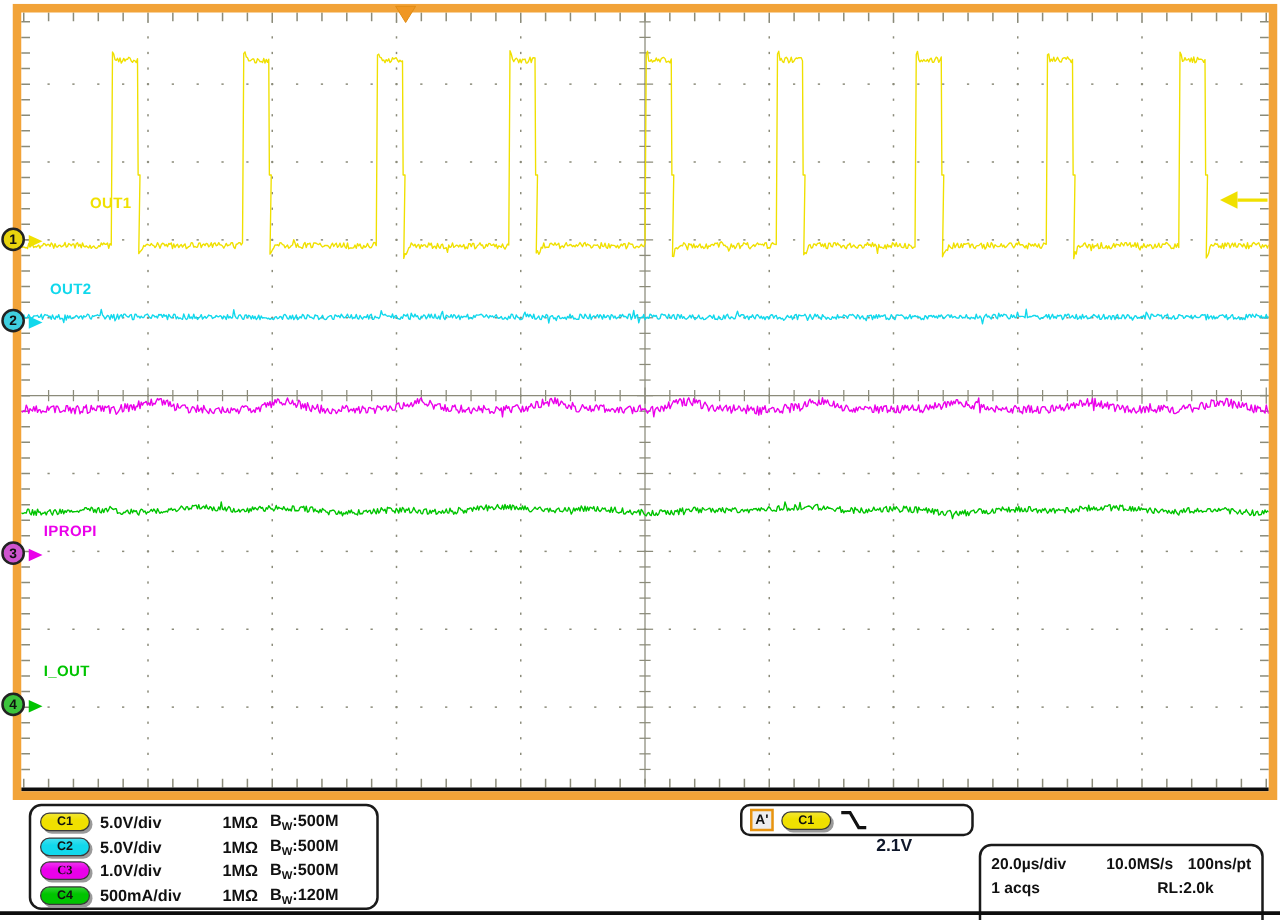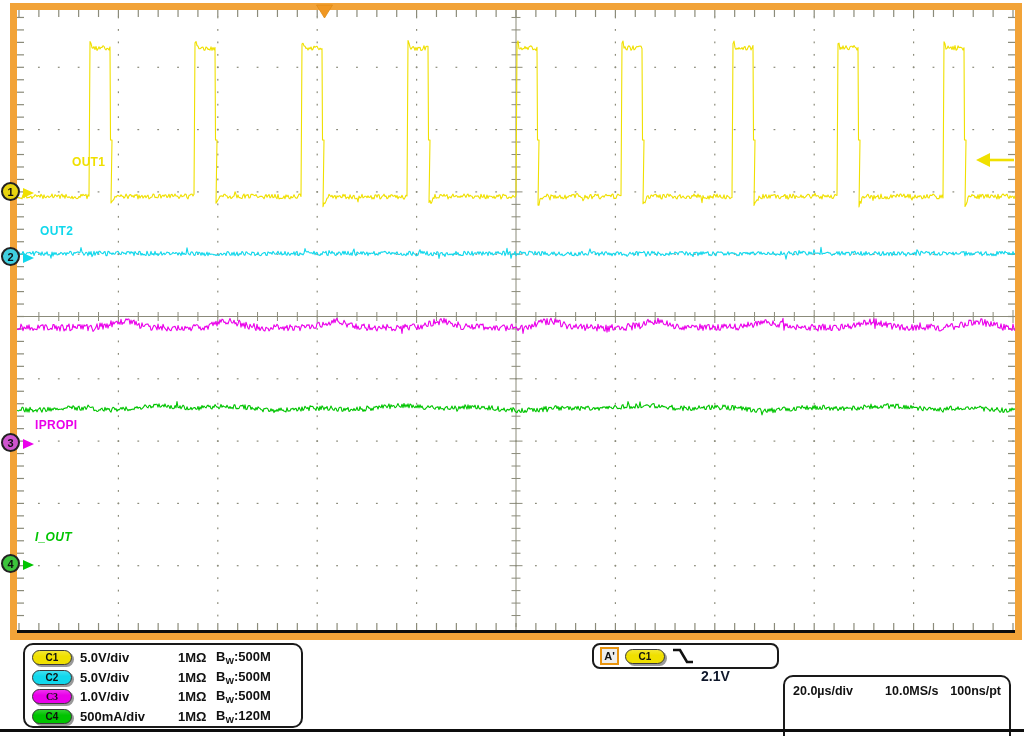--- a/index.html
+++ b/index.html
@@ -1175,21 +1175,21 @@
       <span class="marker-arrow" style="border-left-color: rgb(234, 0, 234);"></span>
     </div>
   <div class="ch-marker" id="mk3" style="top: 554px; background: rgb(60, 196, 60);">
       <span>4</span>
       <span class="marker-arrow" style="border-left-color: rgb(0, 196, 0);"></span>
     </div>
 
   <div class="wave-label" id="lb0" style="left: 48px; top: 155px; color: rgb(240, 224, 0); margin-left: 24px;">OUT1</div>
   <div class="wave-label" id="lb1" style="left: 40px; top: 224px; color: rgb(17, 216, 236);">OUT2</div>
   <div class="wave-label" id="lb2" style="left: 35px; top: 418px; color: rgb(234, 0, 234);">IPROPI</div>
-  <div class="wave-label" id="lb3" style="left: 35px; top: 530px; color: rgb(0, 196, 0); font-style: italic;">I_OUT</div>
+  <div class="wave-label" id="lb3" style="left: 35px; top: 530px; color: rgb(0, 196, 0);">I_OUT</div>
 
   <div class="info-box" id="ch-settings">
     <div class="ch-row">
       <span class="pill" style="background: linear-gradient(rgba(255, 255, 255, 0.2), rgb(240, 224, 0) 40%, rgb(240, 224, 0)) rgb(240, 224, 0);">C1</span>
       <span class="ch-scale">5.0V/div</span>
       <span class="ch-imp">1MΩ</span>
       <span class="ch-bw"><span>B</span><sub>W</sub><span>:500M</span></span>
     </div>
     <div class="ch-row">
       <span class="pill" style="background: linear-gradient(rgba(255, 255, 255, 0.2), rgb(17, 216, 236) 40%, rgb(17, 216, 236)) rgb(17, 216, 236);">C2</span>
@@ -1219,16 +1219,20 @@
     </svg>
     <span id="trig-level">2.1V</span>
   </div>
 
   <div class="info-box" id="acq-box">
     <div class="acq-row">
       <span style="width:92px">20.0µs/div</span>
       <span>10.0MS/s</span>
       <span style="margin-left:auto">100ns/pt</span>
     </div>
+    <div class="acq-row">
+      <span>1 acqs</span>
+      <span style="margin-left:auto;margin-right:30px">RL:2.0k</span>
+    </div>
   </div>
 
   <div id="bottom-line"></div>
 </div>
 
 </body></html>

